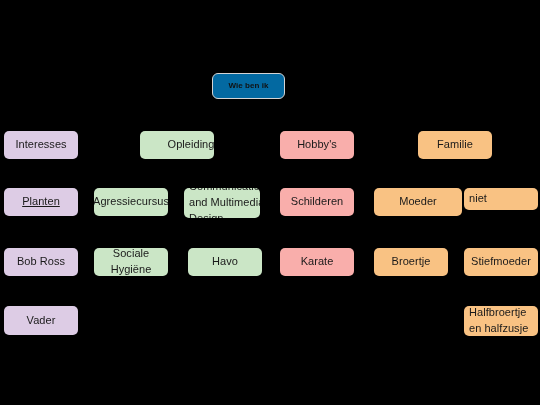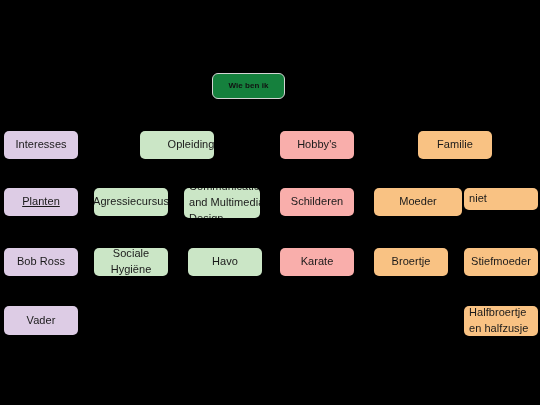--- a/index.html
+++ b/index.html
@@ -30,21 +30,21 @@
     padding: 2px 4px;
     white-space: pre-line;
     overflow: hidden;
   }
   .node.left {
     justify-content: flex-start;
     text-align: left;
     padding-left: 5px;
   }
   .node.root {
-    background: #15803d;
+    background: #0369a1;
     border: 1px solid #d4d4d4;
     border-radius: 6px;
     font-weight: bold;
     font-size: 8px;
     color: #111111;
   }
   .node.purple { background: #ddcce5; }
   .node.green  { background: #cbe6c6; }
   .node.pink   { background: #f9aeab; }
   .node.orange { background: #f9c283; }

